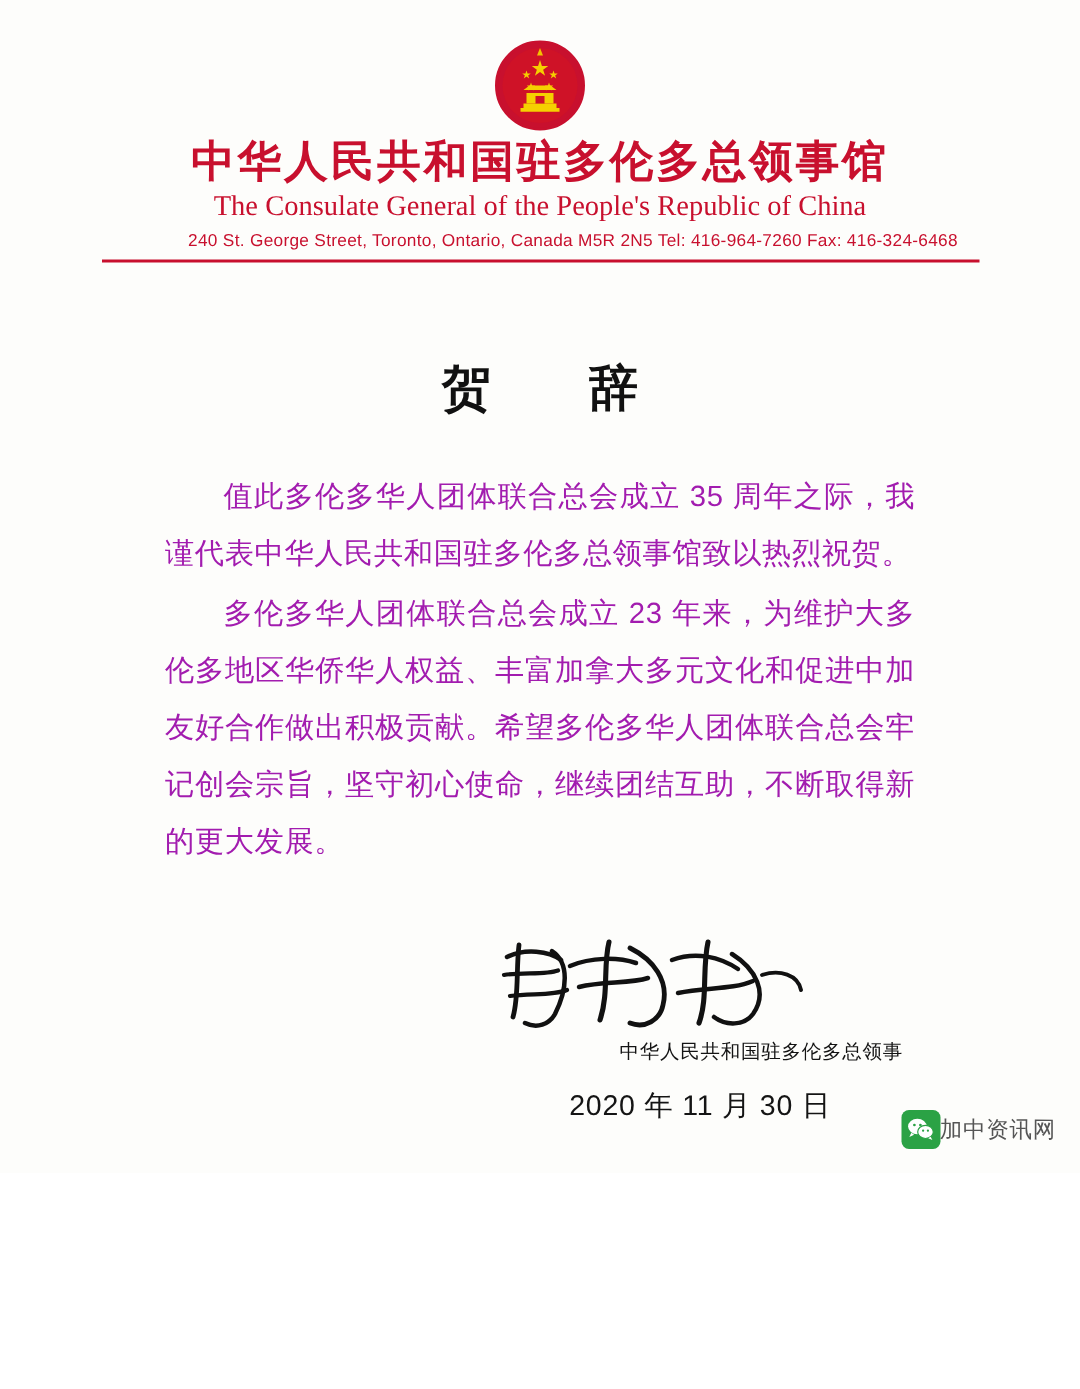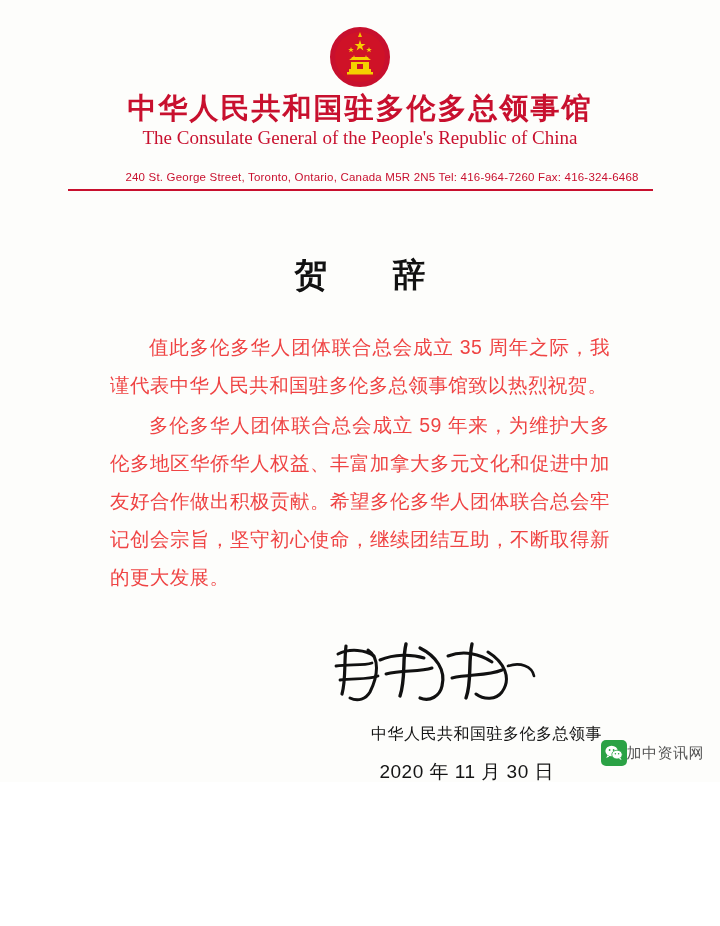--- a/index.html
+++ b/index.html
@@ -46,21 +46,21 @@
     line-height: 1.15;
     margin: 2px 0 2px 0;
   }
 
   .org-en {
     color: #c8102e;
     font-family: "Liberation Serif", "DejaVu Serif", serif;
     font-size: 19px;
     font-weight: normal;
     line-height: 1.2;
-    margin: 0 0 21px 0;
+    margin: 0 0 5px 0;
   }
 
   .org-addr {
     color: #c8102e;
     font-family: "Liberation Sans", sans-serif;
     font-size: 11.5px;
     letter-spacing: 0.2px;
     margin-bottom: 6px;
     margin-left: 44px;
   }
@@ -82,21 +82,21 @@
     font-family: "Liberation Sans", "DejaVu Sans", sans-serif;
     color: #111;
     padding-left: 16px;
   }
 
   .body-text {
     margin: 0 auto;
     width: 500px;
     font-size: 19.5px;
     line-height: 1.95;
-    color: #ef4444;
+    color: #a21caf;
     font-family: "Liberation Sans", "DejaVu Sans", sans-serif;
     letter-spacing: 0.4px;
     text-align: justify;
   }
   .body-text p {
     margin: 0 0 2px 0;
     text-indent: 2em;
   }
 
   
@@ -106,24 +106,24 @@
     text-align: right;
   }
   .signature {
     height: 72px;
     position: relative;
     margin-right: 60px;
   }
   .signature svg { display: block; margin-left: auto; }
 
   .sig-name {
-    font-size: 16px;
+    font-size: 13px;
     font-family: "Liberation Sans", "DejaVu Sans", sans-serif;
     letter-spacing: 0.5px;
-    margin-top: 16px;
+    margin-top: 0;
     padding-right: 8px;
     color: #141414;
   }
   .sig-date {
     font-size: 19px;
     font-family: "Liberation Sans", "DejaVu Sans", sans-serif;
     letter-spacing: 0.5px;
     margin-top: 14px;
     padding-right: 56px;
     color: #141414;
@@ -191,21 +191,21 @@
     <div class="org-cn">中华人民共和国驻多伦多总领事馆</div>
     <div class="org-en">The Consulate General of the People's Republic of China</div>
     <div class="org-addr">240 St. George Street, Toronto, Ontario, Canada  M5R 2N5  Tel: 416-964-7260  Fax: 416-324-6468</div>
     <div class="rule"></div>
   </div>
 
   <div class="doc-title">贺　辞</div>
 
   <div class="body-text">
     <p>值此多伦多华人团体联合总会成立 35 周年之际，我谨代表中华人民共和国驻多伦多总领事馆致以热烈祝贺。</p>
-    <p>多伦多华人团体联合总会成立 59 年来，为维护大多伦多地区华侨华人权益、丰富加拿大多元文化和促进中加友好合作做出积极贡献。希望多伦多华人团体联合总会牢记创会宗旨，坚守初心使命，继续团结互助，不断取得新的更大发展。</p>
+    <p>多伦多华人团体联合总会成立 23 年来，为维护大多伦多地区华侨华人权益、丰富加拿大多元文化和促进中加友好合作做出积极贡献。希望多伦多华人团体联合总会牢记创会宗旨，坚守初心使命，继续团结互助，不断取得新的更大发展。</p>
   </div>
 
   <div class="sig-block">
     <div class="signature">
       <svg width="230" height="72" viewBox="0 0 230 72">
         <g fill="none" stroke="#111" stroke-linecap="round" stroke-linejoin="round">
           <path d="M18 18 C30 12, 46 14, 54 20" stroke-width="3"></path>
           <path d="M26 10 C24 26, 26 44, 22 58" stroke-width="3.2"></path>
           <path d="M16 30 C28 28, 44 30, 52 27" stroke-width="2.8"></path>
           <path d="M20 44 C34 42, 48 44, 58 40" stroke-width="2.8"></path>

